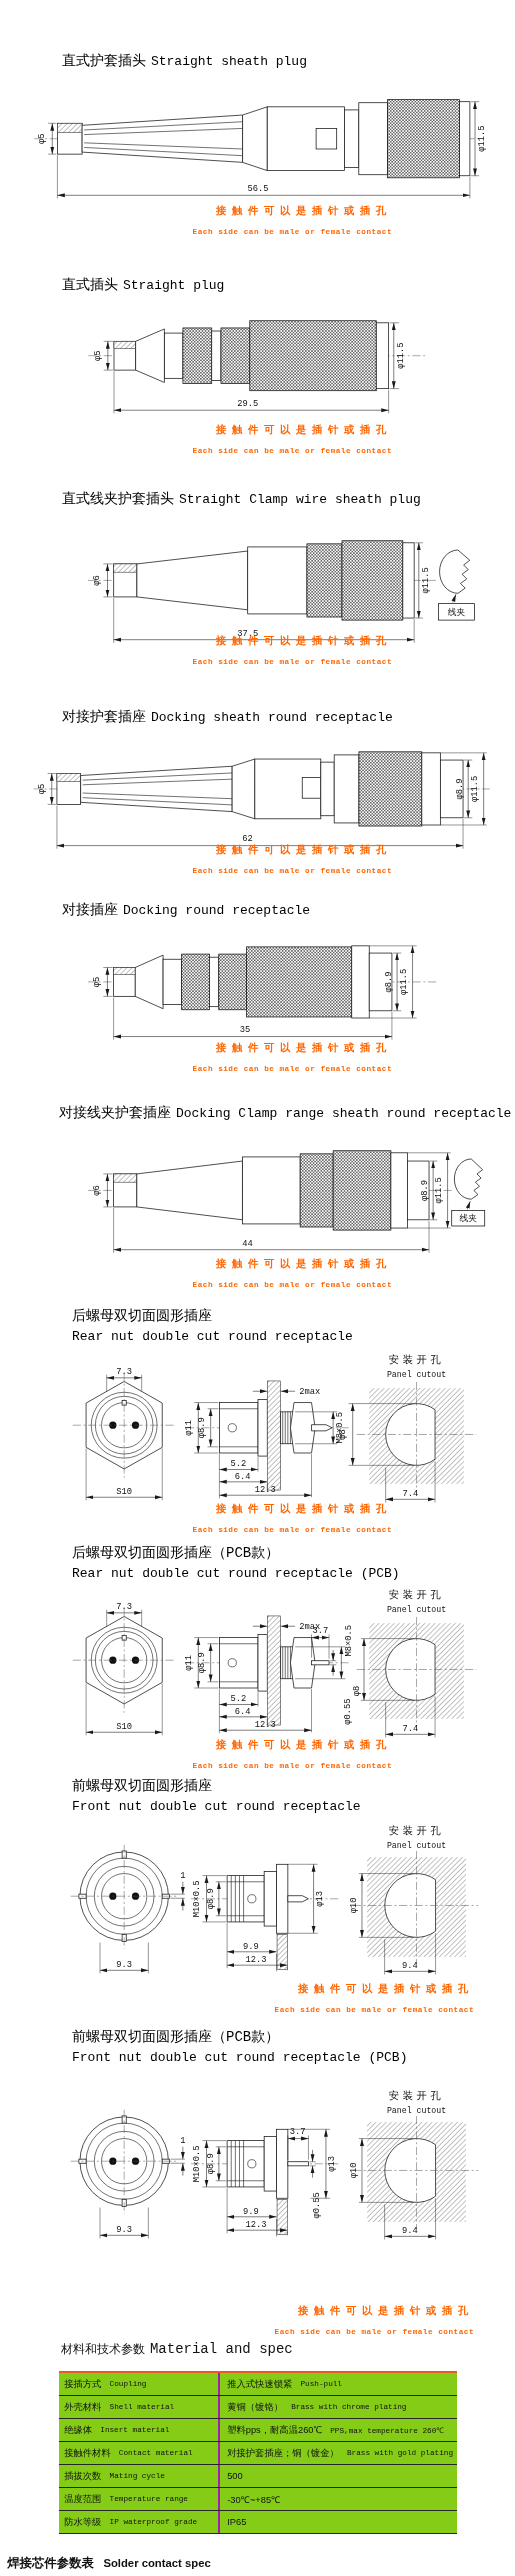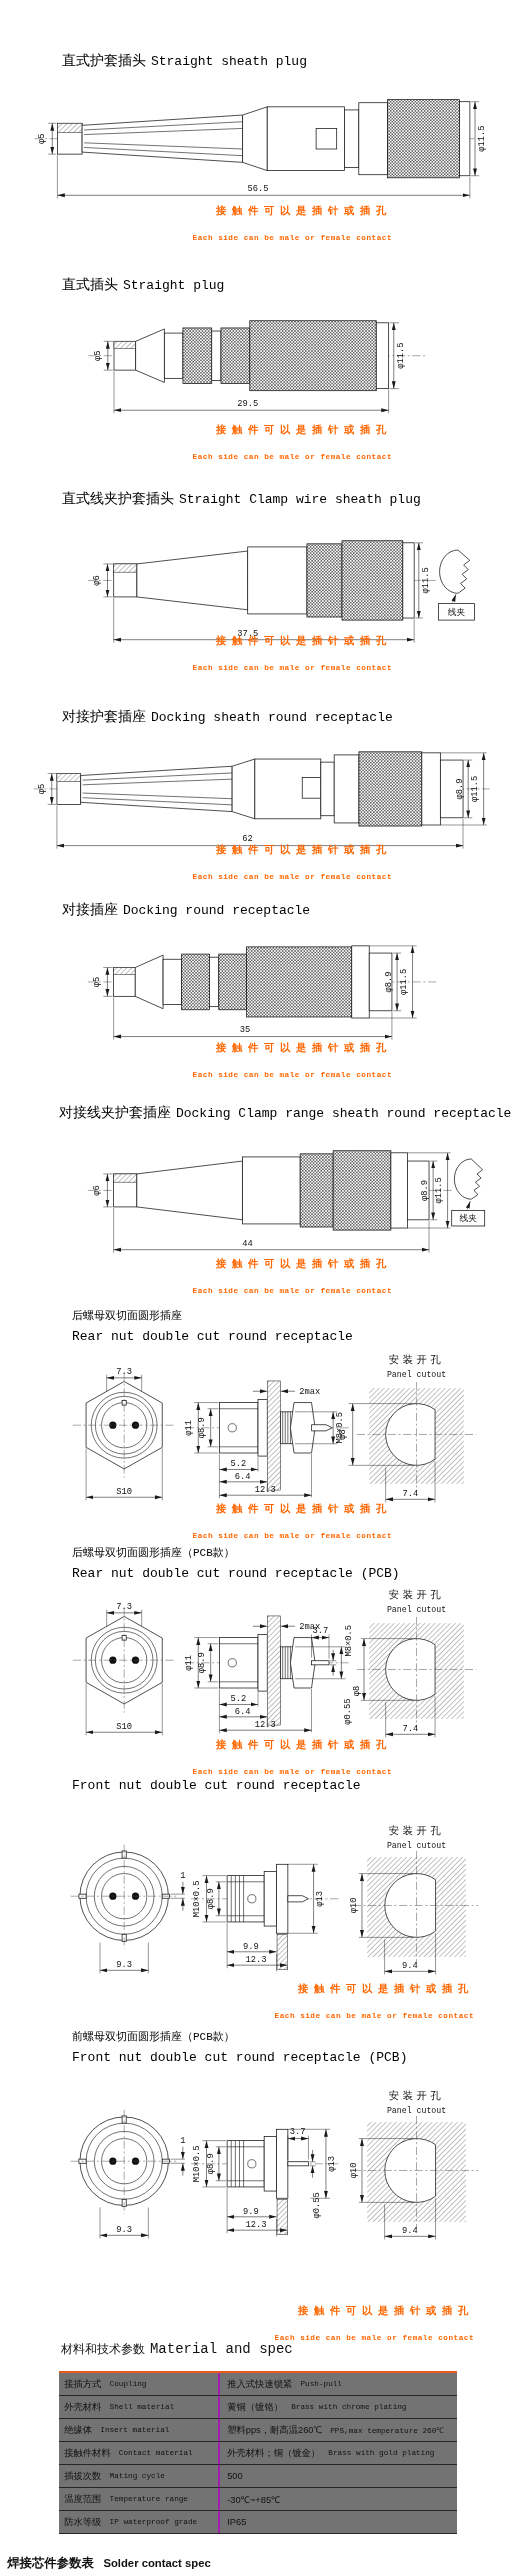--- a/index.html
+++ b/index.html
@@ -2,42 +2,42 @@
 <html style="font-size:8.2px"><head>
 <meta charset="utf-8">
 <style>
   html,body{margin:0;padding:0}
   body{width:515px;height:2851px;position:relative;background:#fff;overflow:hidden;
        font-family:"Liberation Sans",sans-serif;color:#111}
   .sec-title{position:absolute;white-space:nowrap;color:#000;
        font-family:"Liberation Mono","DejaVu Sans Mono",monospace}
   .sec-title .zh{font-size:14px}
   .sec-title .en{font-size:13px}
-  .sec-title.two .zh{font-size:11px;line-height:20.6px}
+  .sec-title.two .zh{font-size:14px;line-height:20.6px}
   .sec-title.two .en{font-size:13px;line-height:19.6px}
   .note{position:absolute;left:0;width:392px;text-align:right;color:#ff6600}
   .note.shift{left:82px}
   .note .cn{font-size:10.3px;letter-spacing:5.7px;font-weight:bold}
-  .note .en{font-size:7.7px;font-weight:bold;letter-spacing:0.5px;margin-top:16px;
+  .note .en{font-size:7.7px;font-weight:bold;letter-spacing:0.5px;margin-top:10px;
        font-family:"Liberation Mono","DejaVu Sans Mono",monospace}
   svg.draw{position:absolute;overflow:visible}
   svg text{font-family:"Liberation Mono","DejaVu Sans Mono",monospace;font-size:17px;fill:#111}
   .ol{fill:#fff;stroke:#1a1a1a;stroke-width:1.5}
   .kn{fill:url(#knurl);stroke:#1a1a1a;stroke-width:1.5}
   .ht{fill:url(#hatch);stroke:#1a1a1a;stroke-width:1}
   .ln{fill:none;stroke:#1a1a1a;stroke-width:1.2}
   .cl{stroke:#555;stroke-width:1;stroke-dasharray:16 5 4 5;fill:none}
   .dim{stroke:#1a1a1a;stroke-width:1.1;marker-start:url(#ar);marker-end:url(#ar)}
   .de{stroke:#1a1a1a;stroke-width:1.1;marker-end:url(#ar)}
   .ext{stroke:#1a1a1a;stroke-width:.9}
   .ct{font-size:20px;letter-spacing:7px}
   .cte{font-size:16px}
   .mtitle{position:absolute;left:61px;top:2341px;font-family:"Liberation Mono","DejaVu Sans Mono",monospace;white-space:nowrap}
   .mtitle .zh{font-size:12px}.mtitle .en{font-size:14px}
-  .mtable{position:absolute;left:59px;top:2371px;width:398px;border-top:2.1px solid #e85a20;background:#737373}
+  .mtable{position:absolute;left:59px;top:2371px;width:398px;border-top:2.1px solid #e85a20;background:#84cc16}
   .mrow{display:grid;grid-template-columns:159px 1fr;border-bottom:1px solid #262626;height:22px}
   .mcell{display:flex;align-items:center;padding-left:5.2px;gap:8.2px;white-space:nowrap}
   .mval{border-left:2px solid #a21caf;padding-left:7.2px}
   .mcell .zh{font-size:9.3px}
   .mcell .en{font-size:7.7px;font-family:"Liberation Mono","DejaVu Sans Mono",monospace}
   .stitle{position:absolute;left:7.2px;top:2555px;font-weight:bold;white-space:nowrap}
   .stitle .zh{font-size:12.4px}.stitle .en{font-size:11.3px;margin-left:7.2px}
 </style>
 </head>
 <body>
@@ -452,20 +452,21 @@
     <line class="ext" x1="804" y1="220" x2="804" y2="300"></line>
   <line class="dim" x1="708" y1="294" x2="804" y2="294"></line>
   <text class="dt" x="756" y="288" text-anchor="middle">7.4</text>
 </svg>
 <div class="note" style="top:1738px">
   <div class="cn">接触件可以是插针或插孔</div>
   <div class="en">Each side can be male or female contact</div>
 </div>
 
 <div class="sec-title two" style="left:72px;top:1776px">
+  <div class="zh">前螺母双切面圆形插座</div>
   <div class="en">Front nut double cut round receptacle</div>
 </div>
 <svg class="draw" style="left:20.6px;top:1819px" width="474" height="175" viewBox="0 0 920 340">
   <circle class="ol" cx="200" cy="150" r="86"></circle>
     <circle class="ln" cx="200" cy="150" r="74"></circle>
   <circle class="ln" cx="200" cy="150" r="58"></circle>
     <circle class="ln" cx="200" cy="150" r="44"></circle>
   <rect class="ol" x="196" y="62" width="8" height="14"></rect>
     <rect class="ol" x="196" y="224" width="8" height="14"></rect>
   <rect class="ol" x="112" y="146" width="14" height="8"></rect>
@@ -658,21 +659,21 @@
         <span class="zh">塑料pps，耐高温260℃</span>
         <span class="en">PPS,max temperature 260℃</span>
       </div>
     </div>
     <div class="mrow">
       <div class="mcell mlabel">
         <span class="zh">接触件材料</span>
         <span class="en">Contact material</span>
       </div>
       <div class="mcell mval">
-        <span class="zh">外壳材料；铜（镀金）</span>
+        <span class="zh">对接护套插座；铜（镀金）</span>
         <span class="en">Brass with gold plating</span>
       </div>
     </div>
     <div class="mrow">
       <div class="mcell mlabel">
         <span class="zh">插拔次数</span>
         <span class="en">Mating cycle</span>
       </div>
       <div class="mcell mval">
         <span class="zh">500</span>

